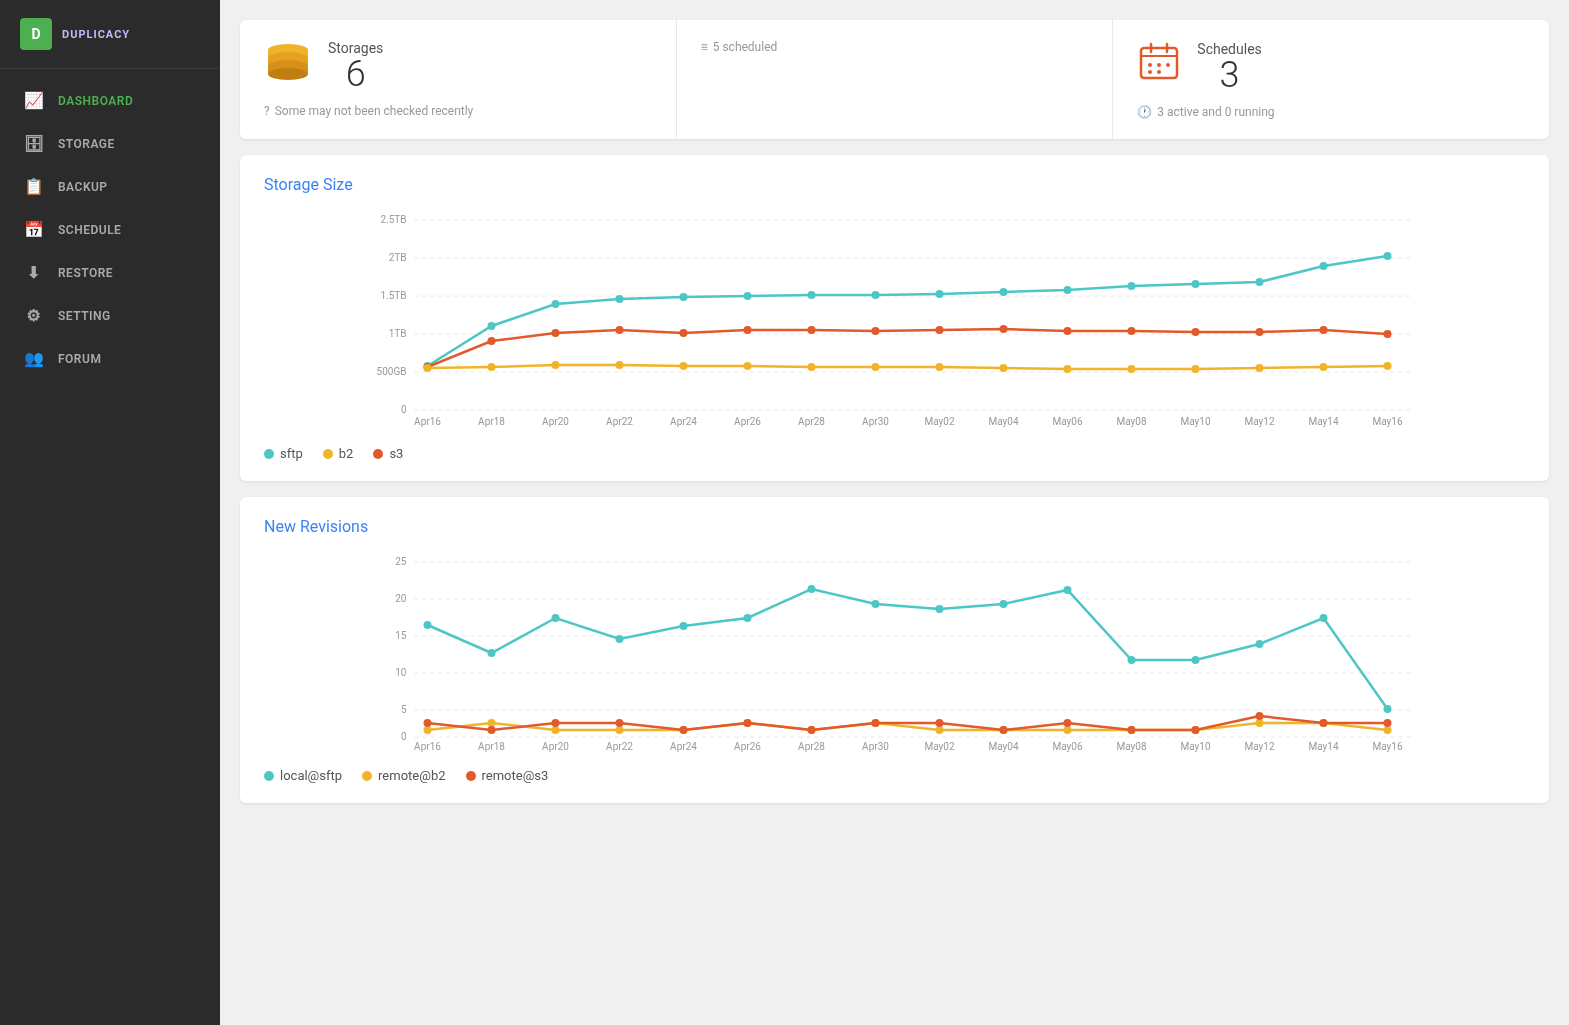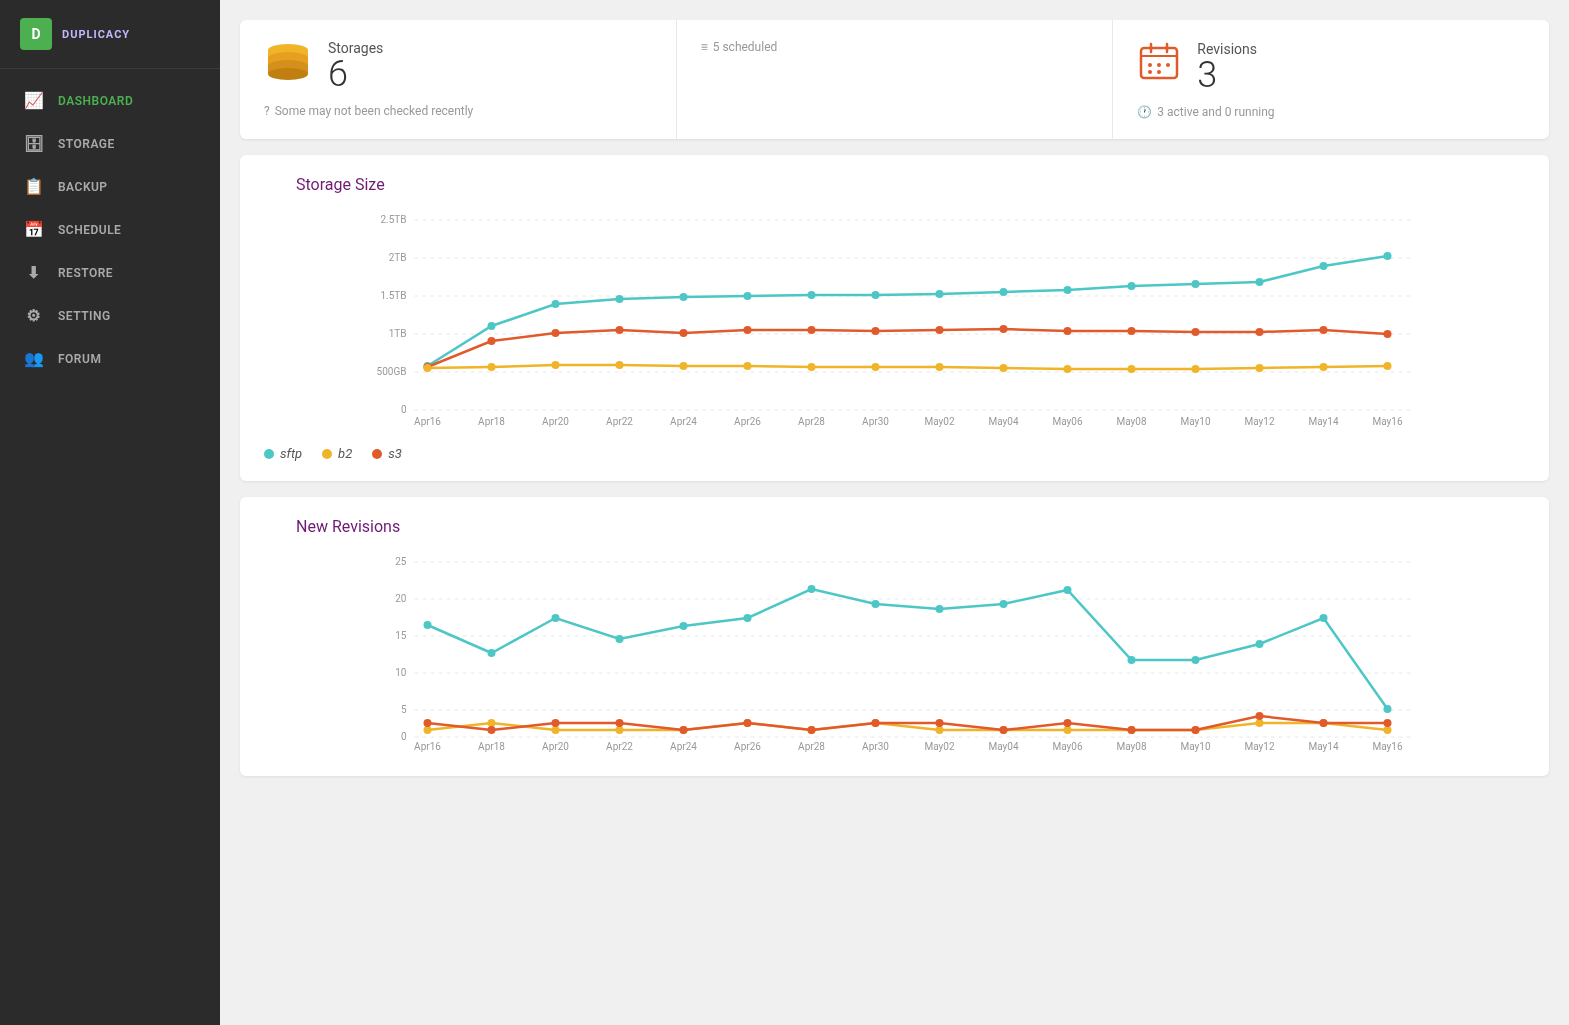--- a/index.html
+++ b/index.html
@@ -82,48 +82,46 @@
       border-right: 1px solid #e8e8e8;
     }
     .summary-card:last-child { border-right: none; }
     .card-top {
       display: flex;
       align-items: center;
       gap: 16px;
       margin-bottom: 12px;
     }
     .card-icon { font-size: 36px; }
-    .card-title-num { display: flex; flex-direction: column; }
+    .card-title-num { display: flex; flex-direction: column; text-align: center; }
     .card-title { font-size: 14px; color: #555; }
     .card-num { font-size: 36px; font-weight: 300; color: #333; line-height: 1; }
     .card-sub { font-size: 12px; color: #999; display: flex; align-items: center; gap: 5px; }
 
     
     .chart-panel {
       background: #fff;
       border-radius: 6px;
       padding: 20px 24px;
       box-shadow: 0 1px 3px rgba(0,0,0,0.08);
     }
     .chart-title {
       font-size: 16px;
       font-weight: 400;
-      color: #701a75;
+      color: #3b82f6;
       margin-bottom: 16px;
-      margin-left: 32px;
     }
     .chart-container {
       position: relative;
       width: 100%;
     }
     .chart-legend {
       display: flex;
       gap: 20px;
       margin-top: 12px;
-      font-style: italic;
     }
     .legend-item {
       display: flex;
       align-items: center;
       gap: 6px;
       font-size: 13px;
       color: #555;
     }
     .legend-dot {
       width: 10px;
@@ -222,21 +220,21 @@
             <line x1="14" y1="4" x2="14" y2="12" stroke="#e05a2b" stroke-width="2.5" stroke-linecap="round"></line>
             <line x1="30" y1="4" x2="30" y2="12" stroke="#e05a2b" stroke-width="2.5" stroke-linecap="round"></line>
             <circle cx="13" cy="25" r="2" fill="#e05a2b"></circle>
             <circle cx="22" cy="25" r="2" fill="#e05a2b"></circle>
             <circle cx="31" cy="25" r="2" fill="#e05a2b"></circle>
             <circle cx="13" cy="32" r="2" fill="#e05a2b"></circle>
             <circle cx="22" cy="32" r="2" fill="#e05a2b"></circle>
           </svg>
         </div>
         <div class="card-title-num">
-          <span class="card-title">Revisions</span>
+          <span class="card-title">Schedules</span>
           <span class="card-num">3</span>
         </div>
       </div>
       <div class="card-sub">
         <span>🕐</span>
         <span>3 active and 0 running</span>
       </div>
     </div>
   </div>
 
@@ -434,15 +432,29 @@
         <circle cx="575" cy="171" r="4" fill="#e05a2b"></circle>
         <circle cx="639" cy="178" r="4" fill="#e05a2b"></circle>
         <circle cx="703" cy="171" r="4" fill="#e05a2b"></circle>
         <circle cx="767" cy="178" r="4" fill="#e05a2b"></circle>
         <circle cx="831" cy="178" r="4" fill="#e05a2b"></circle>
         <circle cx="895" cy="164" r="4" fill="#e05a2b"></circle>
         <circle cx="959" cy="171" r="4" fill="#e05a2b"></circle>
         <circle cx="1023" cy="171" r="4" fill="#e05a2b"></circle>
       </svg>
     </div>
+    <div class="chart-legend">
+      <div class="legend-item">
+        <div class="legend-dot" style="background:#4dc6c6"></div>
+        <span>local@sftp</span>
+      </div>
+      <div class="legend-item">
+        <div class="legend-dot" style="background:#f0b429"></div>
+        <span>remote@b2</span>
+      </div>
+      <div class="legend-item">
+        <div class="legend-dot" style="background:#e05a2b"></div>
+        <span>remote@s3</span>
+      </div>
+    </div>
   </div>
 
 </div>
 
 </body></html>

